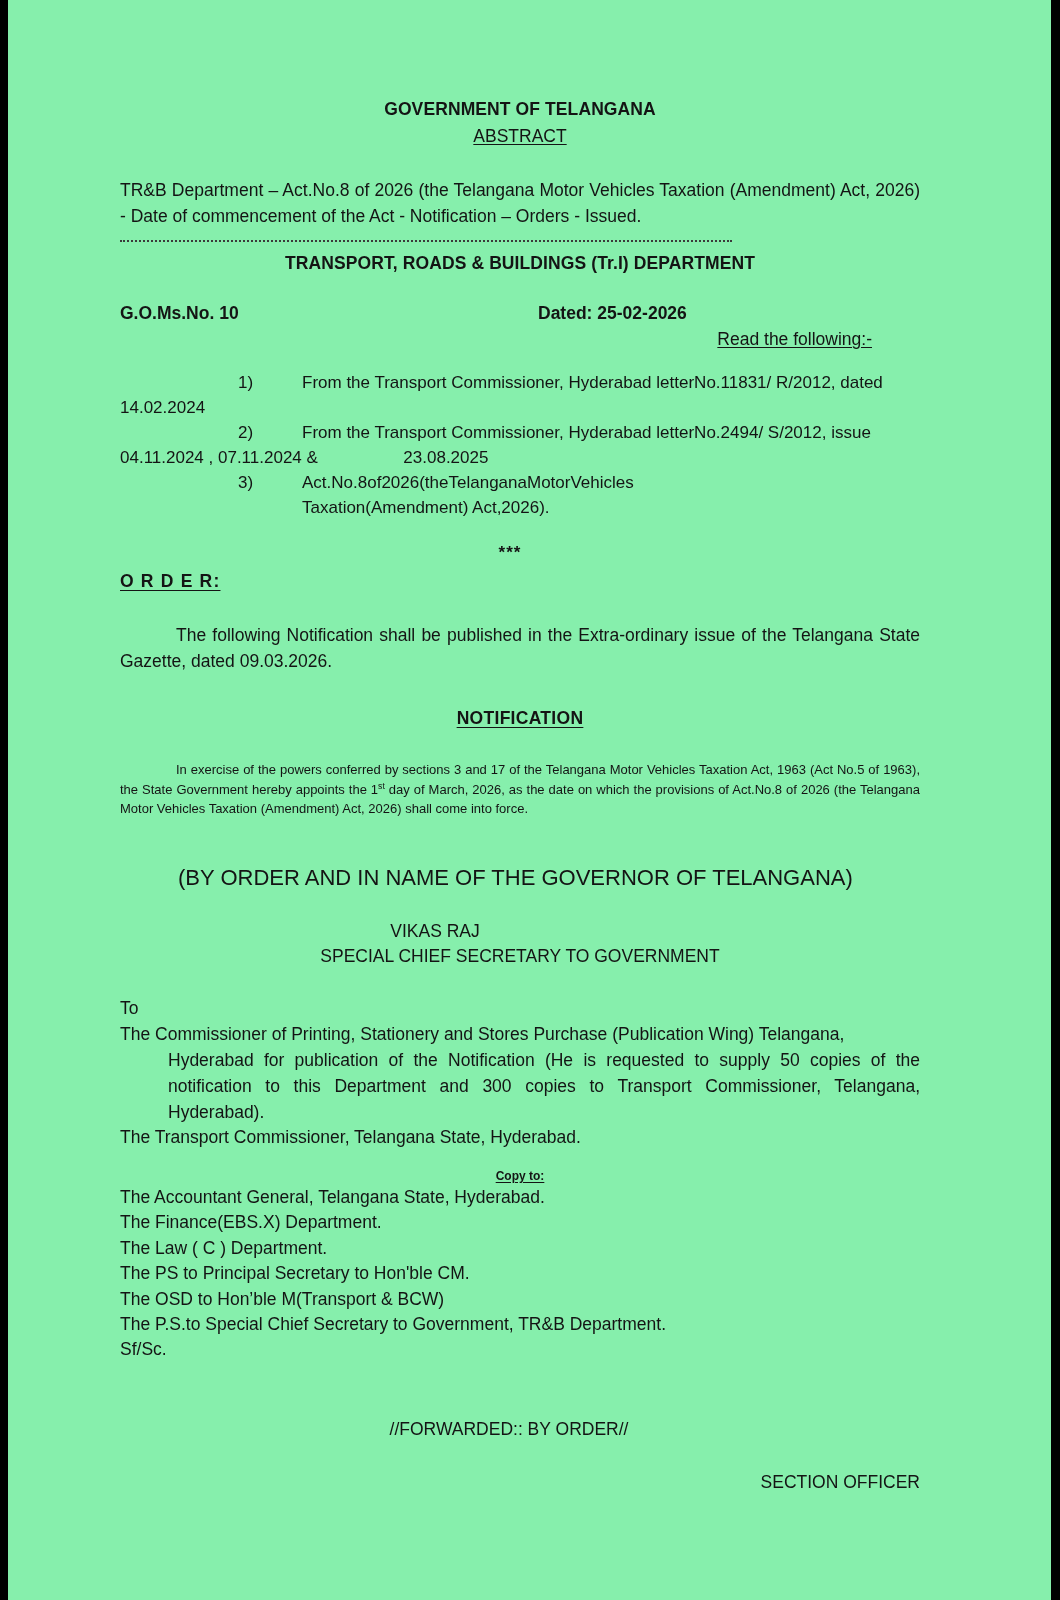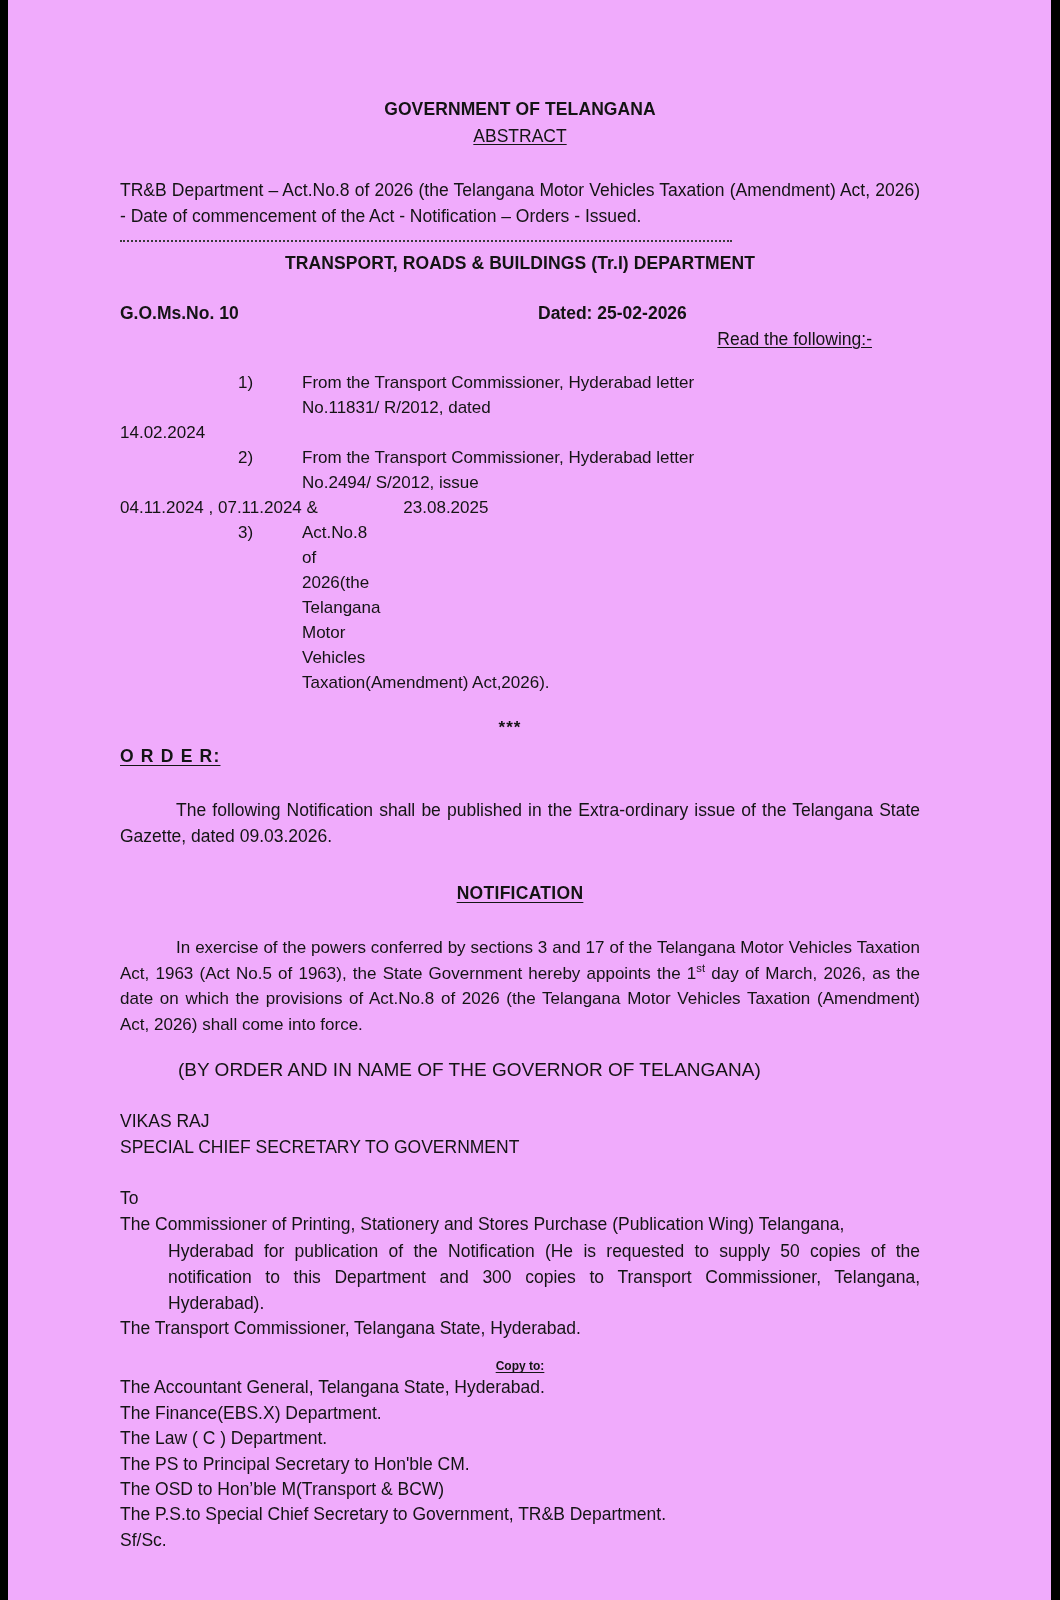--- a/index.html
+++ b/index.html
@@ -30,21 +30,21 @@
     right: 0; top: 0;
     width: 9px; height: 1600px;
     background: #000000;
   }
 
   .page {
     position: absolute;
     left: 8px; top: 0;
     width: 1043px;
     height: 1600px;
-    background: #f0abfc;
+    background: #86efac;
     padding: 0;
     text-decoration: underline;
   }
 
   .content {
     position: absolute;
     left: 112px;
     top: 98px;
     width: 800px;
   }
@@ -127,23 +127,22 @@
   .ref-item .num {
     position: absolute;
     left: 118px;
     top: 0;
   }
   .ref-item .body { padding-left: 182px; }
   .ref-item .cont { padding-left: 0px; }
   .ref-item .cont-ind { padding-left: 182px; }
   .ref-spread {
     display: flex;
-    justify-content: center;
+    justify-content: flex-start;
     width: 100%;
-    flex-direction: column;
   }
 
   .stars {
     text-align: center;
     font-weight: bold;
     font-size: 17px;
     margin-top: 22px;
     padding-right: 20px;
     letter-spacing: 1px;
   }
@@ -179,36 +178,36 @@
     margin-top: 34px;
     letter-spacing: 0.3px;
   }
   .notification-heading span {
     text-decoration: underline;
     text-underline-offset: 3px;
   }
 
   .para-notif {
     margin-top: 31px;
-    font-size: 17px;
+    font-size: 13px;
     line-height: 1.5;
     text-align: justify;
     text-justify: inter-word;
   }
   sup { font-size: 0.66em; vertical-align: super; line-height: 0; }
 
   .by-order {
-    margin-top: 22px;
-    font-size: 19px;
+    margin-top: 46px;
+    font-size: 22px;
     padding-left: 58px;
   }
 
   .sig-block {
     margin-top: 28px;
-    text-align: left;
+    text-align: center;
     font-size: 17.5px;
     line-height: 1.45;
   }
   .sig-name { padding-right: 170px; }
   .sig-role { padding-right: 0px; }
 
   .to-block {
     margin-top: 26px;
     font-size: 17.5px;
     line-height: 1.45;

